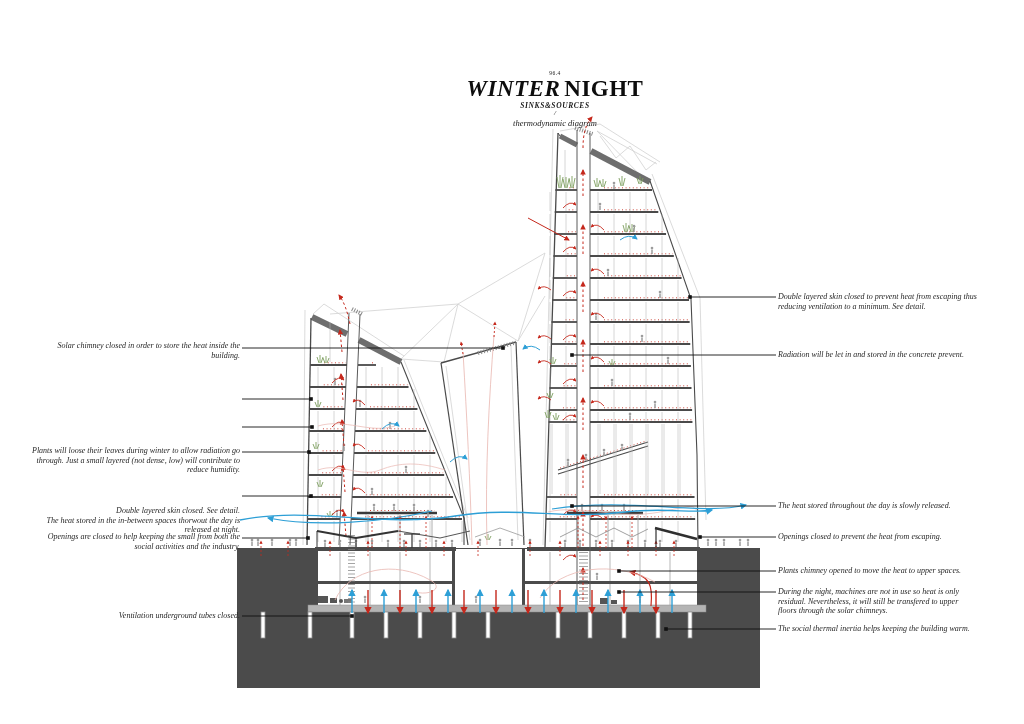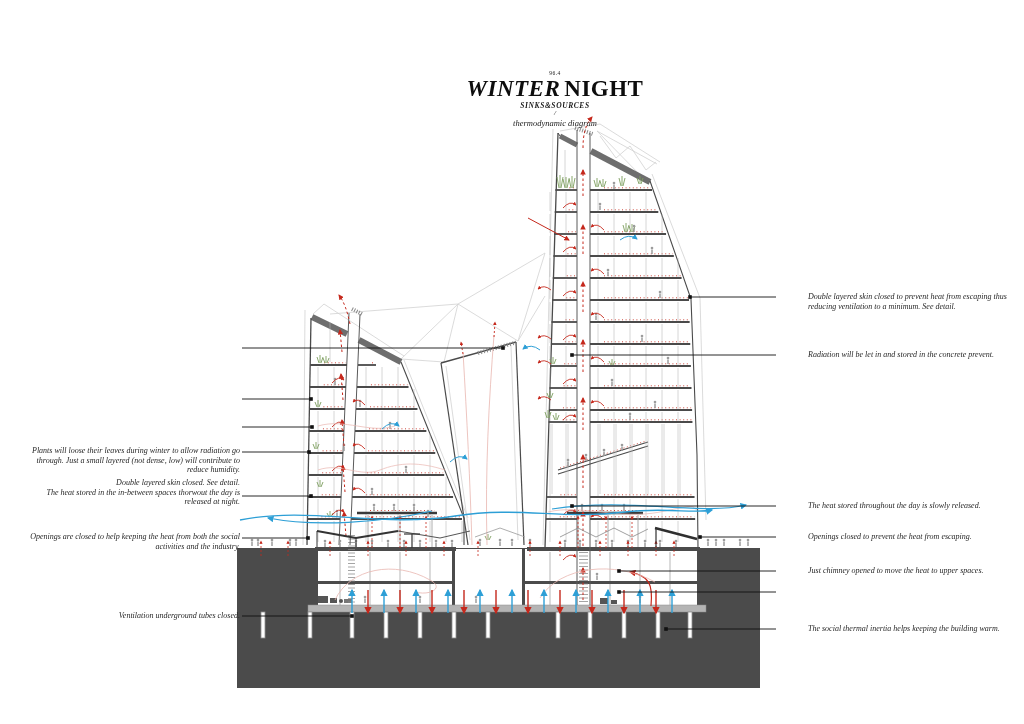--- a/index.html
+++ b/index.html
@@ -8,21 +8,21 @@
   #drawing{position:absolute;left:0;top:0;}
   .titleblock{position:absolute;left:0;top:70px;width:1024px;text-align:center;padding-left:43px;}
   .t-num{font-size:5.5px;letter-spacing:.5px;color:#222;}
   .t-main{font-size:23px;font-weight:bold;letter-spacing:.5px;color:#0d0d0d;line-height:25px;}
   .t-main .it{font-style:italic;margin-right:4px;}
   .t-sub{font-size:7.5px;font-weight:bold;font-style:italic;letter-spacing:.6px;margin-top:0px;}
   .t-slash{font-size:7px;font-style:italic;line-height:7px;}
   .t-cap{font-size:8.5px;font-style:italic;margin-top:1px;}
   .ann{position:absolute;font-style:italic;font-size:8px;line-height:9.6px;color:#262626;white-space:pre-line;}
   .ann-left{right:784px;text-align:right;width:212px;}
-  .ann-right{left:808px;text-align:left;width:200px;}
+  .ann-right{left:778px;text-align:left;width:200px;}
 </style>
 </head>
 <body>
 
 <div id="canvas">
 
   <svg id="drawing" width="1024" height="724" viewBox="0 0 1024 724">
     <defs>
       <marker id="mr" viewBox="0 0 6 6" refX="5" refY="3" markerWidth="5.5" markerHeight="5.5" orient="auto">
           <path d="M0,0 L6,3 L0,6 z" fill="#c5281c"></path>
@@ -750,26 +750,28 @@
   </svg>
 
   <div class="titleblock">
     <div class="t-num">96.4</div>
     <div class="t-main"><span class="it">WINTER</span><span>NIGHT</span></div>
     <div class="t-sub">SINKS&amp;SOURCES</div>
     <div class="t-slash">/</div>
     <div class="t-cap">thermodynamic diagram</div>
   </div>
 
+  <div class="ann ann-left" style="top:341px">Solar chimney closed in order to store the heat inside the building.</div>
   <div class="ann ann-left" style="top:446px">Plants will loose their leaves during winter to allow radiation go through. Just a small layered (not dense, low) will contribute to reduce humidity.</div>
-  <div class="ann ann-left" style="top:478px">Double layered skin closed. See detail.
+  <div class="ann ann-left" style="top:506px">Double layered skin closed. See detail.
 The heat stored in the in-between spaces thorwout the day is released at night.</div>
-  <div class="ann ann-left" style="top:532px">Openings are closed to help keeping the heat from both the social activities and the industry.</div>
+  <div class="ann ann-left" style="top:532px">Openings are closed to help keeping the small from both the social activities and the industry.</div>
   <div class="ann ann-left" style="top:611px">Ventilation underground tubes closed.</div>
 
   <div class="ann ann-right" style="top:292px">Double layered skin closed to prevent heat from escaping thus reducing ventilation to a minimum. See detail.</div>
   <div class="ann ann-right" style="top:350px">Radiation will be let in and stored in the concrete prevent.</div>
   <div class="ann ann-right" style="top:501px">The heat stored throughout the day is slowly released.</div>
   <div class="ann ann-right" style="top:532px">Openings closed to prevent the heat from escaping.</div>
-  <div class="ann ann-right" style="top:566px">Just chimney opened to move the heat to upper spaces.</div>
+  <div class="ann ann-right" style="top:566px">Plants chimney opened to move the heat to upper spaces.</div>
+  <div class="ann ann-right" style="top:587px">During the night, machines are not in use so heat is only residual. Nevertheless, it will still be transfered to upper floors through the solar chimneys.</div>
   <div class="ann ann-right" style="top:624px">The social thermal inertia helps keeping the building warm.</div>
 
 </div>
 
 </body></html>

